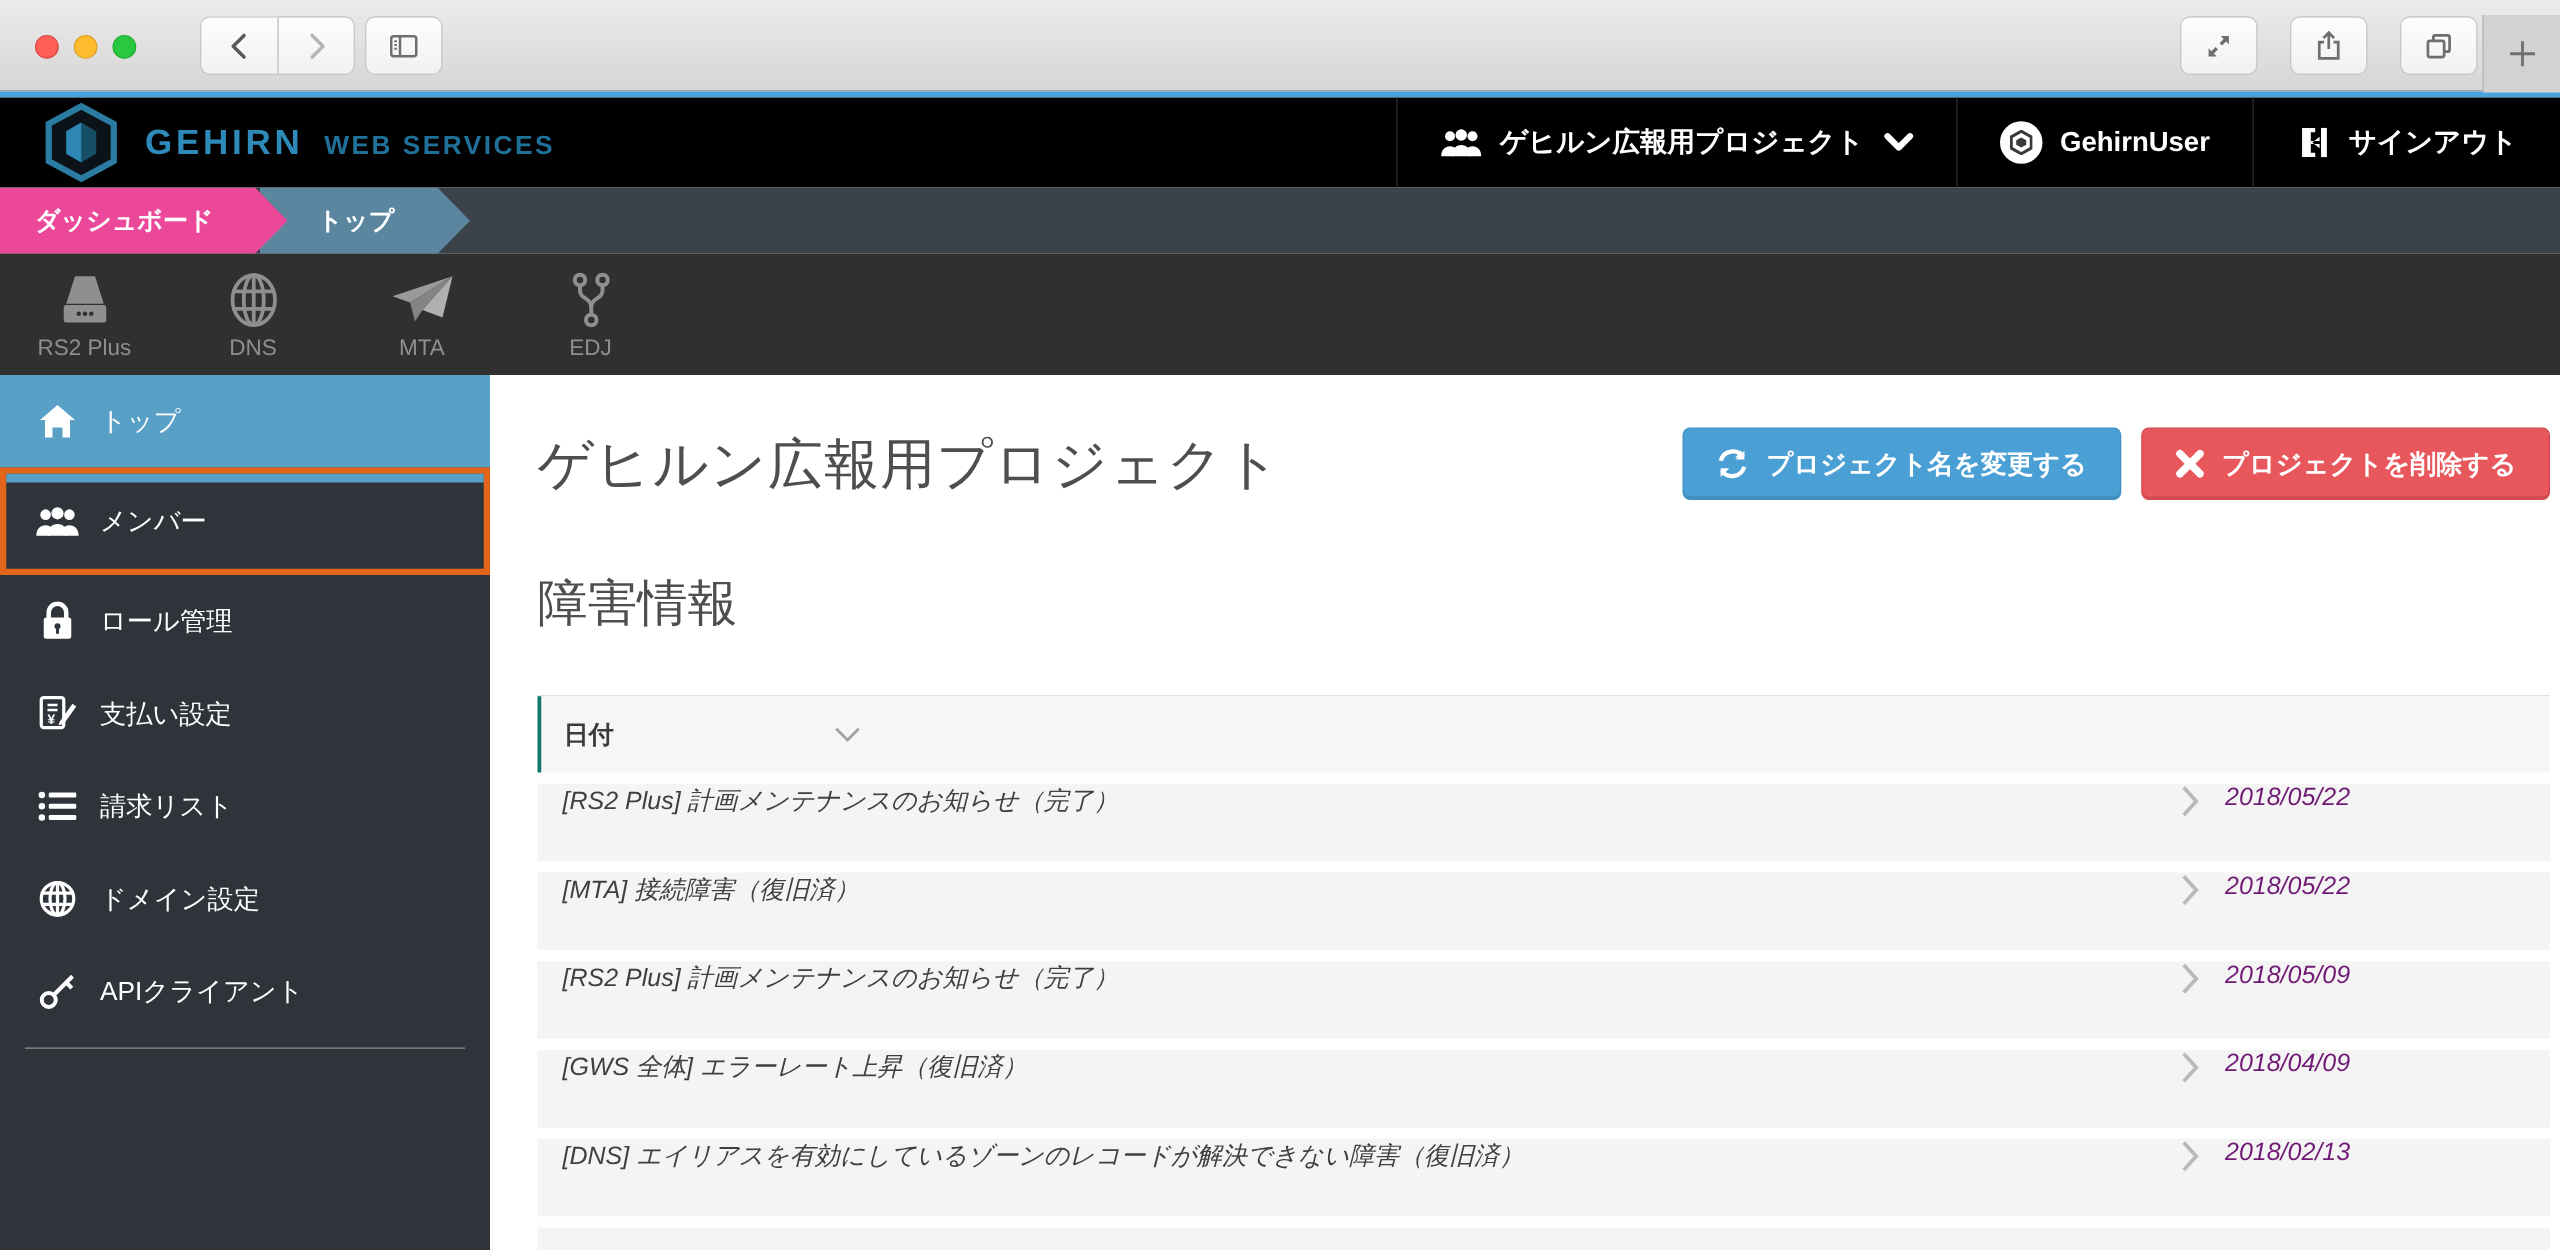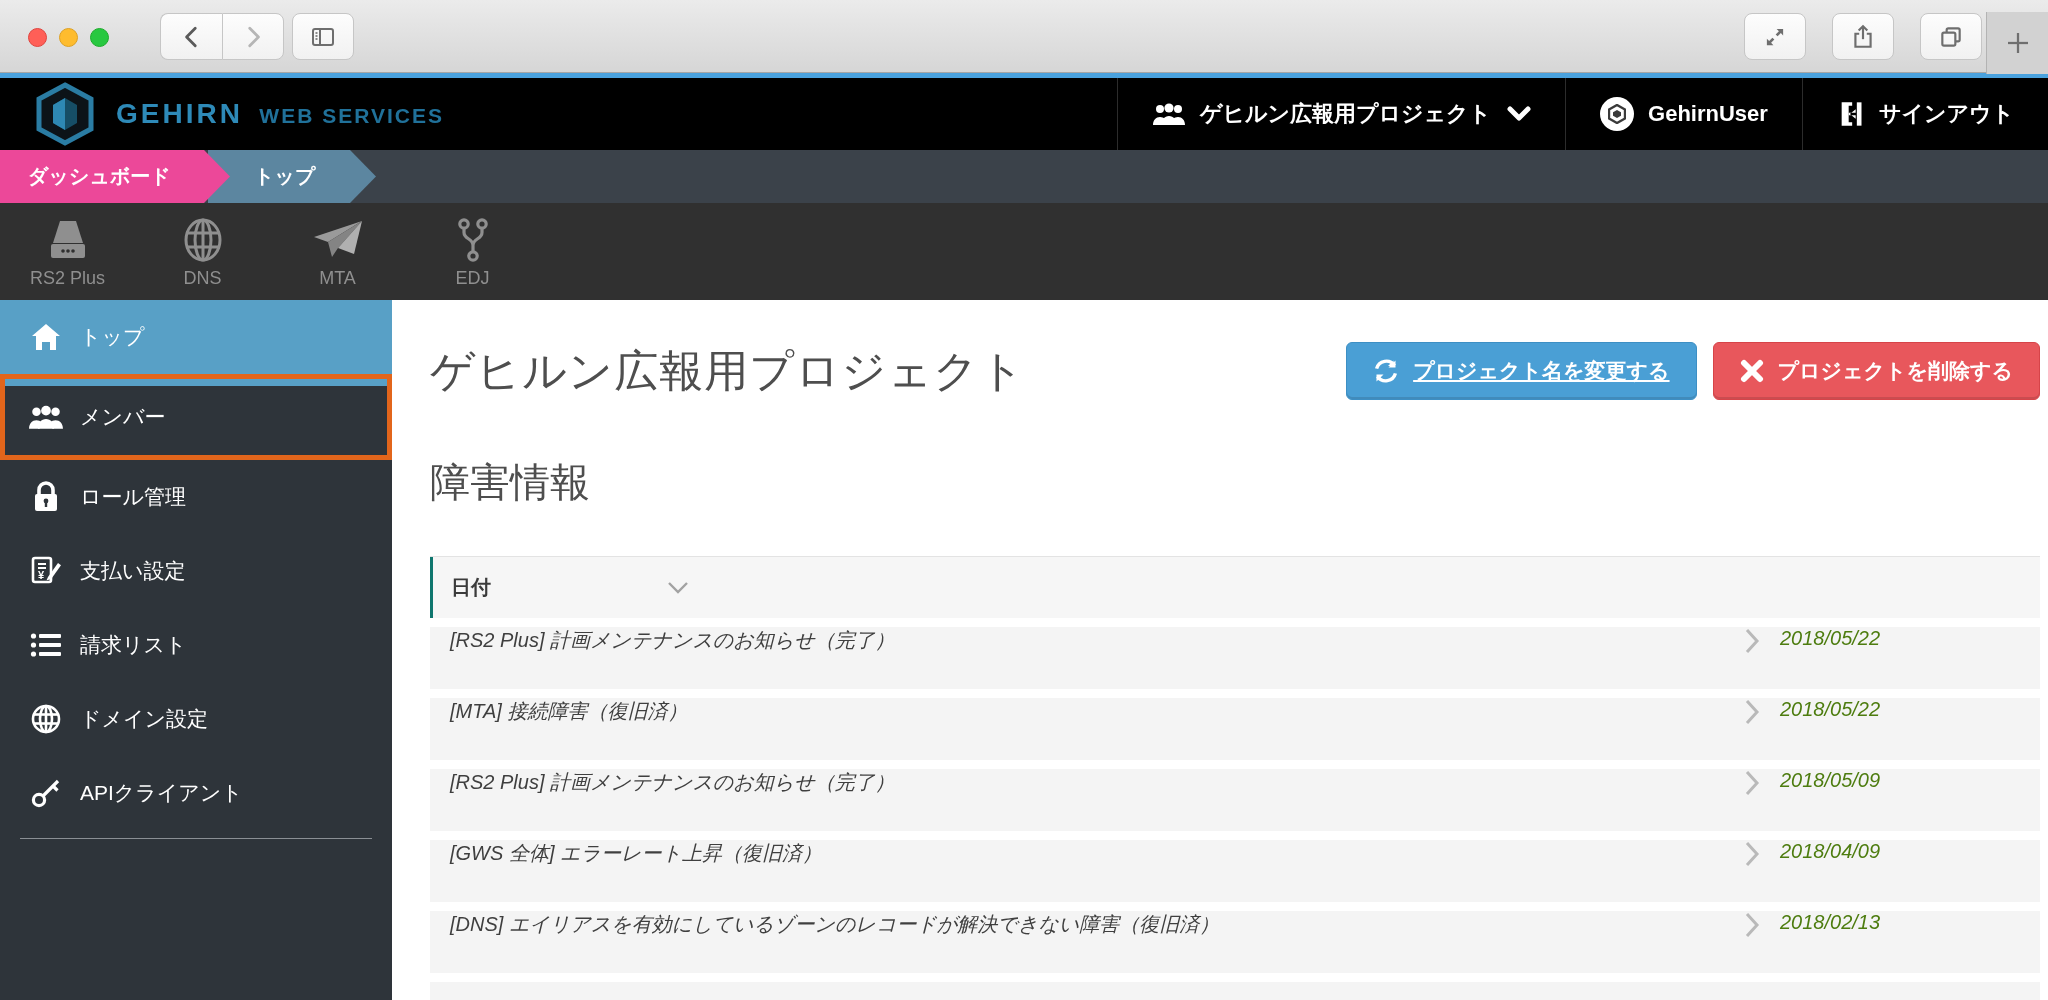--- a/index.html
+++ b/index.html
@@ -68,34 +68,34 @@
   .side-divider { border-top:1px solid #8a8f94; margin:8px 20px 0 20px; }
 
   
   .main { flex:1; background:#fff; padding:0 8px 0 38px; overflow:hidden; }
   .title-row { margin-top:42px; display:flex; justify-content:space-between; align-items:flex-start; }
   .project-title { font-size:44px; font-weight:500; color:#4e4e4e; letter-spacing:1px; }
   .btn-row { display:flex; gap:16px; }
   .action-btn { height:58px; display:flex; align-items:center; border-radius:6px; color:#fff; font-size:21px;
     font-weight:bold; padding:0 26px; cursor:pointer; white-space:nowrap; }
   .action-btn .b-icn { margin-right:14px; display:flex; }
-  .btn-blue { background:#4a9fd5; border:1px solid #3d8fc4; box-shadow:inset 0 -2px 0 rgba(0,0,0,.12);text-decoration:underline; }
+  .btn-blue { background:#4a9fd5; border:1px solid #3d8fc4; box-shadow:inset 0 -2px 0 rgba(0,0,0,.12); }
   .btn-red { background:#e8575c; border:1px solid #d64449; box-shadow:inset 0 -2px 0 rgba(0,0,0,.12); }
 
   .section-title { margin-top:54px; font-size:40px; font-weight:500; color:#4e4e4e; }
 
   .incident-table { margin-top:46px; }
   .t-header { height:62px; background:#f6f6f6; border-top:1px solid #e3e3e3; display:flex; align-items:stretch; }
   .th-title { flex:1; display:flex; align-items:center; padding-left:20px; font-size:20px; font-weight:bold; color:#3b3b3b; }
   .th-date { width:275px; border-left:3px solid #0f766e; display:flex; align-items:center; justify-content:space-between;
     padding:0 16px 0 18px; font-size:20px; font-weight:bold; color:#3b3b3b; cursor:pointer; }
   .t-row { height:62px; background:#f4f4f4; margin-top:9px; display:flex; align-items:flex-start; cursor:pointer;font-style:italic; }
   .tr-title { flex:1; padding-left:20px; font-size:20px; color:#3f3f3f; white-space:nowrap; overflow:hidden; }
   .tr-chev { width:56px; display:flex; justify-content:center; }
-  .tr-date { width:260px; font-size:20px; color:#4d7c0f; }
+  .tr-date { width:260px; font-size:20px; color:#701a75; }
   .t-row.partial { height:62px; }
 </style>
 </head>
 <body>
 
 <div class="page">
 
   <div class="chrome">
     <div class="traffic">
       <div class="light red"></div>

